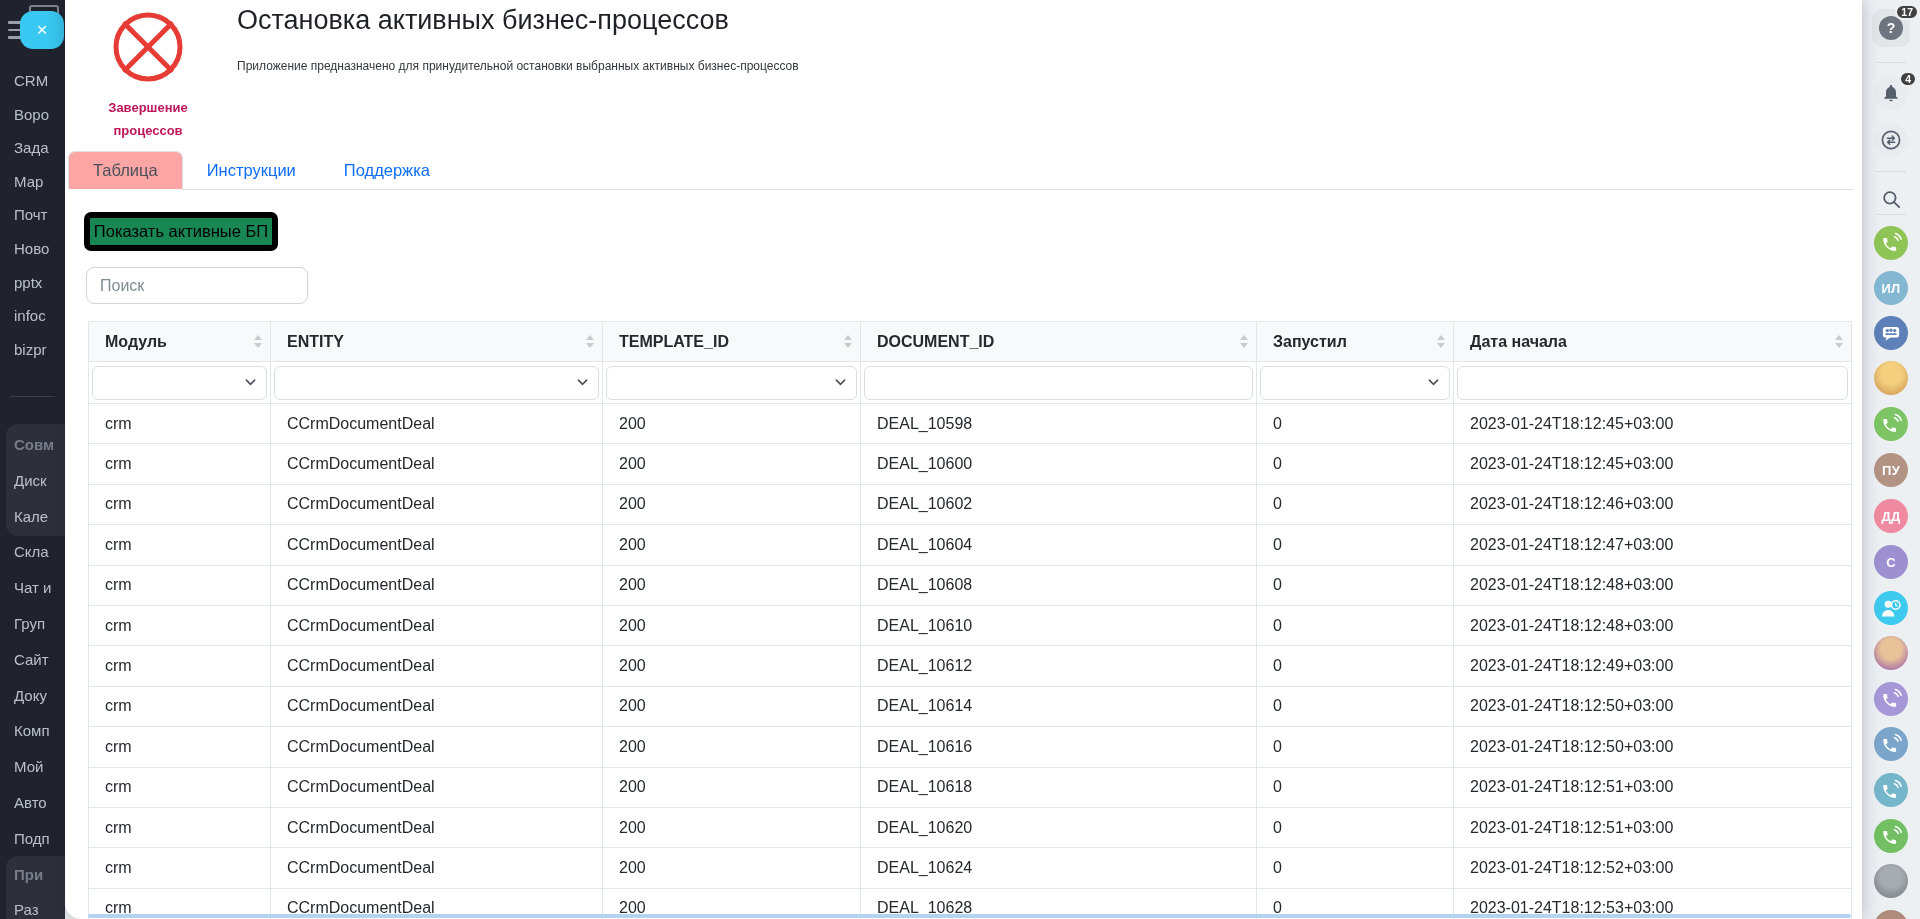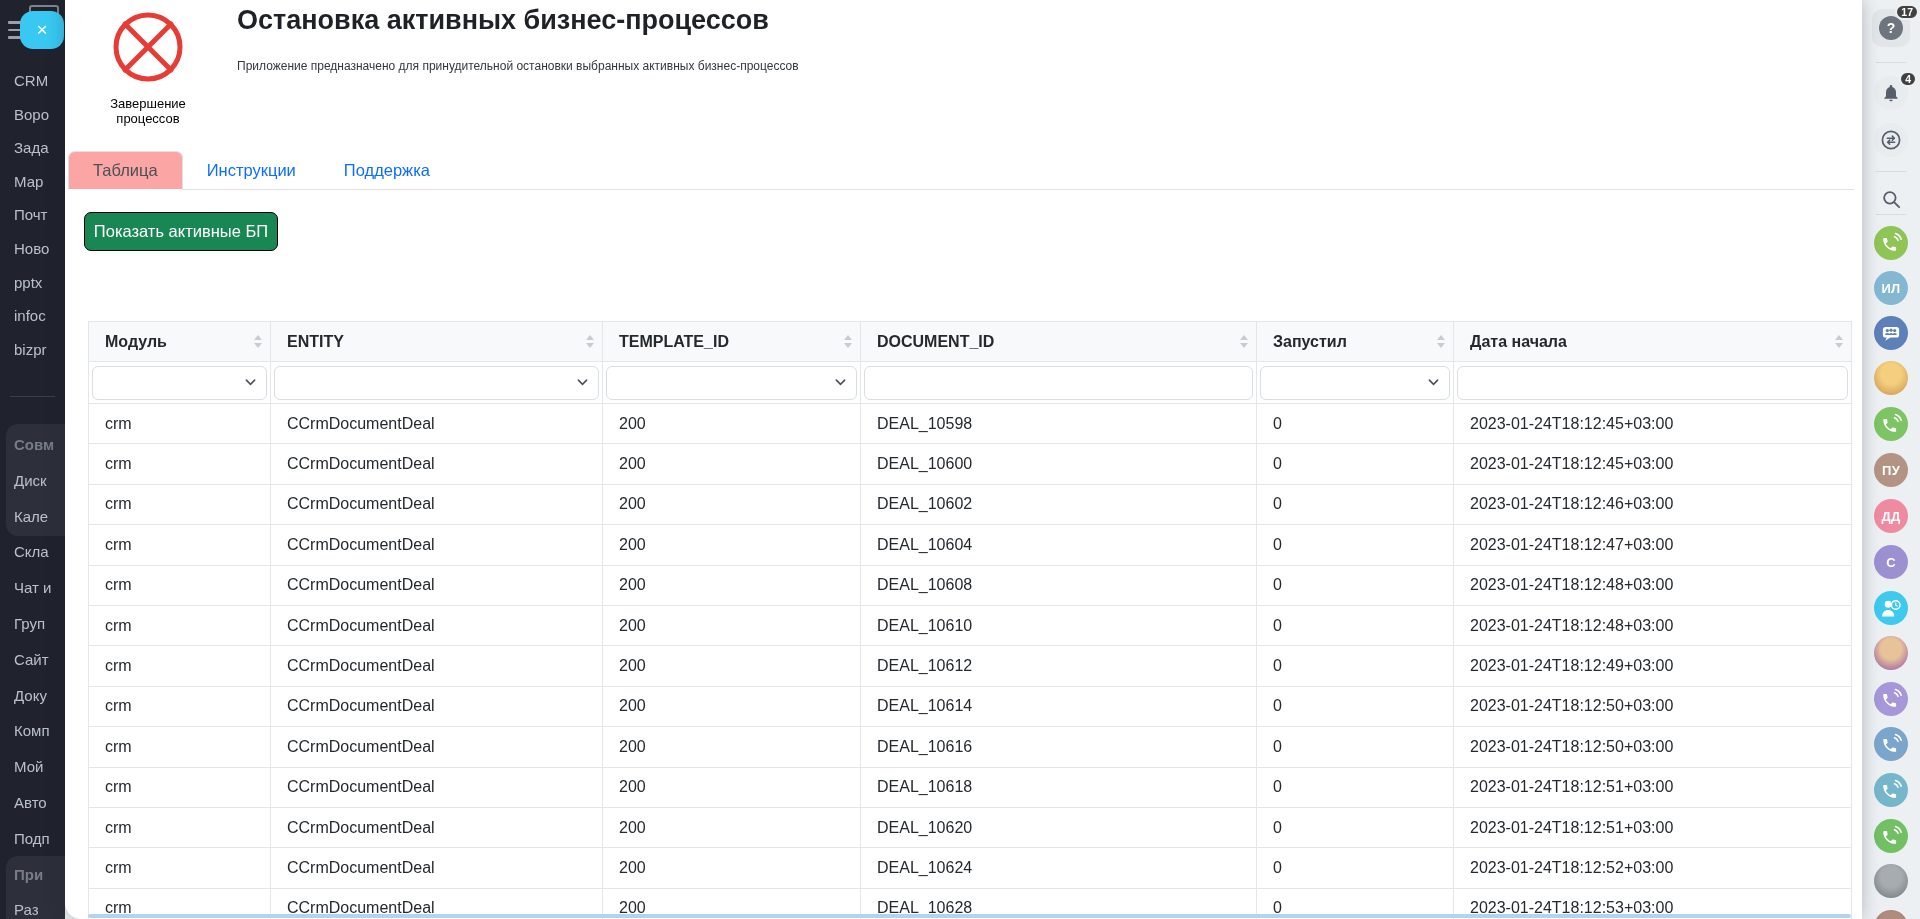--- a/index.html
+++ b/index.html
@@ -30,36 +30,36 @@
   .menu-toggle { position:absolute; left:20px; top:11px; width:44px; height:38px;
                  background:#38c8f1; border-radius:13px; color:#fff; font-size:19px;
                  display:flex; align-items:center; justify-content:center; cursor:pointer; }
 
   
   .card { position:absolute; left:65px; top:0; width:1797px; height:919px;
           background:#ffffff; z-index:2; border-bottom-left-radius:16px;
           box-shadow:0 0 18px rgba(25,30,45,.28); overflow:hidden; }
 
   .app-icon-wrap { position:absolute; left:18px; top:8px; width:130px; text-align:center; }
-  .app-icon-label { margin-top:6px; font-size:13px; font-weight:normal; color:#000000;
-                    line-height:15px; white-space:pre-line; }
-  .page-title { position:absolute; left:172px; top:5px; font-size:27px; font-weight:bold; color:#1e2227; }
+  .app-icon-label { margin-top:6px; font-size:13px; font-weight:bold; color:#be185d;
+                    line-height:23px; white-space:pre-line; }
+  .page-title { position:absolute; left:172px; top:5px; font-size:27px; font-weight:normal; color:#1e2227; }
   .page-subtitle { position:absolute; left:172px; top:59px; font-size:12px; color:#33383d;text-align:right; }
 
   
   .tabs { position:absolute; left:3px; top:147px; width:1786px; height:43px;
           display:flex; align-items:flex-end; border-bottom:1px solid #dee2e6; }
   .tab { font-size:16.5px; padding:9px 24px; cursor:pointer; }
   .tab.active { color:#495057; background:#fca5a5; border:1px solid #dee2e6;
                 border-bottom:1px solid #fff; border-radius:7px 7px 0 0; margin-bottom:-1px; }
   .tab.link { color:#0d6efd; }
 
   .btn-success { position:absolute; left:19px; top:212px; width:194px; height:39px;
-                 background:#198754; border:1px solid #000000; border-radius:7px;
-                 color:#ffffff; font-size:16.5px; font-family:inherit; cursor:pointer; }
+                 background:#198754; border:6px solid #000000; border-radius:7px;
+                 color:#000000; font-size:16.5px; font-family:inherit; cursor:pointer; }
   .search-input { position:absolute; left:21px; top:267px; width:222px; height:37px;
                   border:1px solid #ccd6db; border-radius:8px; padding:0 13px;
                   font-size:16px; color:#333; font-family:inherit; outline:none; }
   .search-input::placeholder { color:#7f8b92; }
 
   
   .table-area { position:absolute; left:23px; top:321px; width:1763px; }
   table { border-collapse:collapse; table-layout:fixed; width:1763px; }
   th, td { border:1px solid #e3e7ea; font-size:16px; color:#24292e; text-align:left;
            overflow:hidden; white-space:nowrap; }
@@ -158,20 +158,21 @@
     <div class="page-title">Остановка активных бизнес-процессов</div>
     <div class="page-subtitle">Приложение предназначено для принудительной остановки выбранных активных бизнес-процессов</div>
 
     <div class="tabs">
       <div class="tab active">Таблица</div>
       <div class="tab link">Инструкции</div>
       <div class="tab link">Поддержка</div>
     </div>
 
     <button class="btn-success">Показать активные БП</button>
+    <input class="search-input" type="text" placeholder="Поиск" style="">
 
     <div class="table-area">
       <table>
         <colgroup id="cols">
             <col style="width: 182px;">
             <col style="width: 332px;">
             <col style="width: 258px;">
             <col style="width: 396px;">
             <col style="width: 197px;">
             <col style="width: 398px;">

